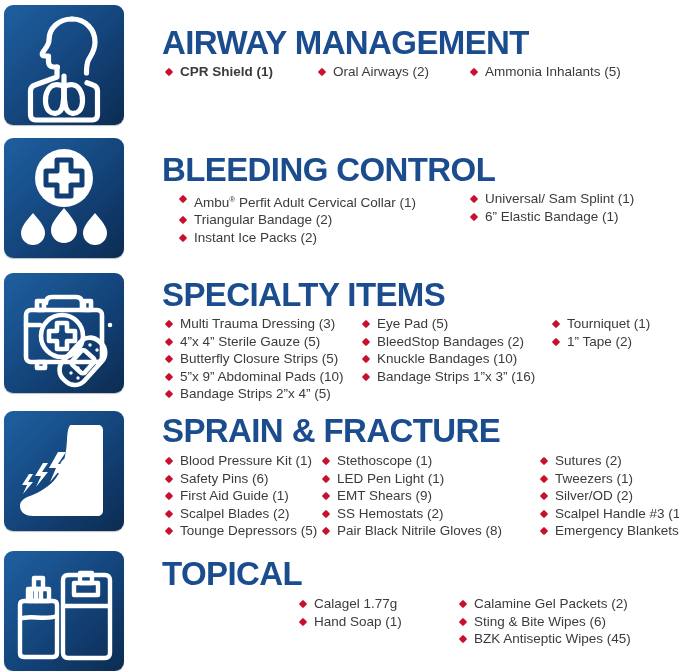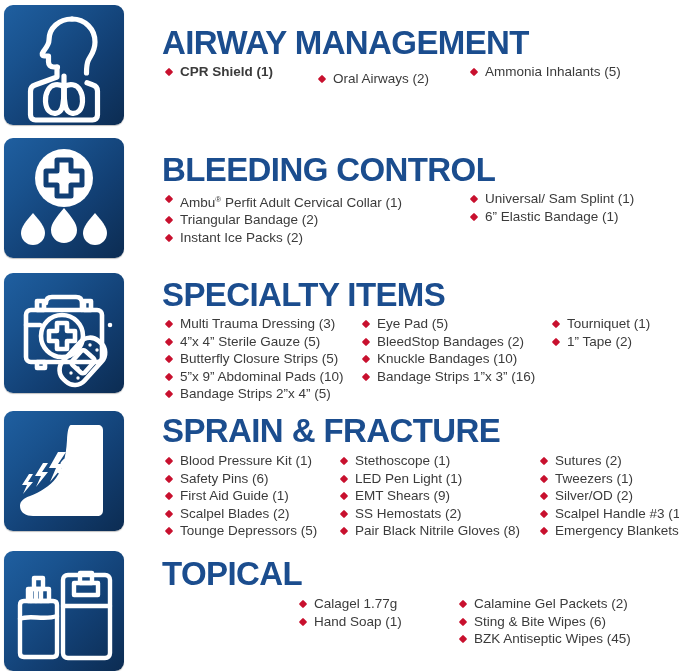--- a/index.html
+++ b/index.html
@@ -99,21 +99,21 @@
       </svg>
     </div>
     <div class="body">
       <h2 class="title">AIRWAY MANAGEMENT</h2>
       <div class="cols">
           <div class="col" style="left: 3px; font-weight: bold;">
             <ul class="items">
               <li><span class="bullet"></span><span>CPR Shield (1)</span></li>
             </ul>
           </div>
-          <div class="col" style="left: 156px; margin-top: 7px;">
+          <div class="col" style="left: 156px;">
             <ul class="items">
               <li><span class="bullet"></span><span>Oral Airways (2)</span></li>
             </ul>
           </div>
           <div class="col" style="left: 308px;">
             <ul class="items">
               <li><span class="bullet"></span><span>Ammonia Inhalants (5)</span></li>
             </ul>
           </div>
         </div>
@@ -126,21 +126,21 @@
         <circle cx="60" cy="40" r="29" fill="#ffffff"></circle>
         <path d="M53 22 h14 v11 h11 v14 h-11 v11 h-14 v-11 h-11 v-14 h11 z" fill="none" stroke="#113f75" stroke-width="5" stroke-linejoin="round"></path>
         <path d="M29 75 c7 8 12 14 12 20 a12 12 0 0 1 -24 0 c0 -6 5 -12 12 -20 z" fill="#ffffff"></path>
         <path d="M60 70 c7.5 9 13 15.5 13 22 a13 13 0 0 1 -26 0 c0 -6.5 5.5 -13 13 -22 z" fill="#ffffff"></path>
         <path d="M91 75 c7 8 12 14 12 20 a12 12 0 0 1 -24 0 c0 -6 5 -12 12 -20 z" fill="#ffffff"></path>
       </svg>
     </div>
     <div class="body">
       <h2 class="title">BLEEDING CONTROL</h2>
       <div class="cols">
-          <div class="col" style="left: 3px;">
+          <div class="col" style="left: 17px;">
             <ul class="items">
               <li><span class="bullet"></span><span>Ambu<sup>®</sup> Perfit Adult Cervical Collar (1)</span></li>
               <li><span class="bullet"></span><span>Triangular Bandage (2)</span></li>
               <li><span class="bullet"></span><span>Instant Ice Packs (2)</span></li>
             </ul>
           </div>
           <div class="col" style="left: 308px;">
             <ul class="items">
               <li><span class="bullet"></span><span>Universal/ Sam Splint (1)</span></li>
               <li><span class="bullet"></span><span>6” Elastic Bandage (1)</span></li>
@@ -226,21 +226,21 @@
       <div class="cols">
           <div class="col" style="left: 3px;">
             <ul class="items">
               <li><span class="bullet"></span><span>Blood Pressure Kit (1)</span></li>
               <li><span class="bullet"></span><span>Safety Pins (6)</span></li>
               <li><span class="bullet"></span><span>First Aid Guide (1)</span></li>
               <li><span class="bullet"></span><span>Scalpel Blades (2)</span></li>
               <li><span class="bullet"></span><span>Tounge Depressors (5)</span></li>
             </ul>
           </div>
-          <div class="col" style="left: 178px;">
+          <div class="col" style="left: 160px;">
             <ul class="items">
               <li><span class="bullet"></span><span>Stethoscope (1)</span></li>
               <li><span class="bullet"></span><span>LED Pen Light (1)</span></li>
               <li><span class="bullet"></span><span>EMT Shears (9)</span></li>
               <li><span class="bullet"></span><span>SS Hemostats (2)</span></li>
               <li><span class="bullet"></span><span>Pair Black Nitrile Gloves (8)</span></li>
             </ul>
           </div>
           <div class="col" style="left: 378px;">
             <ul class="items">

